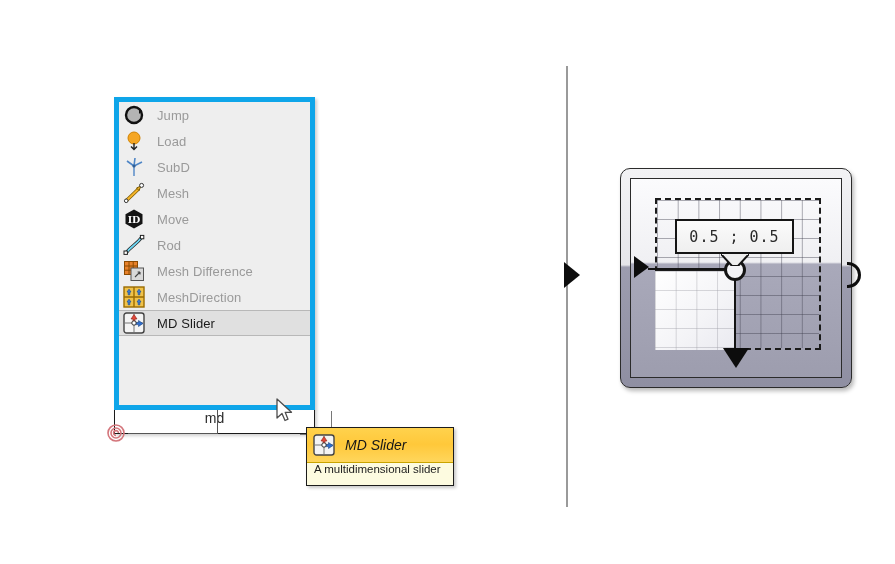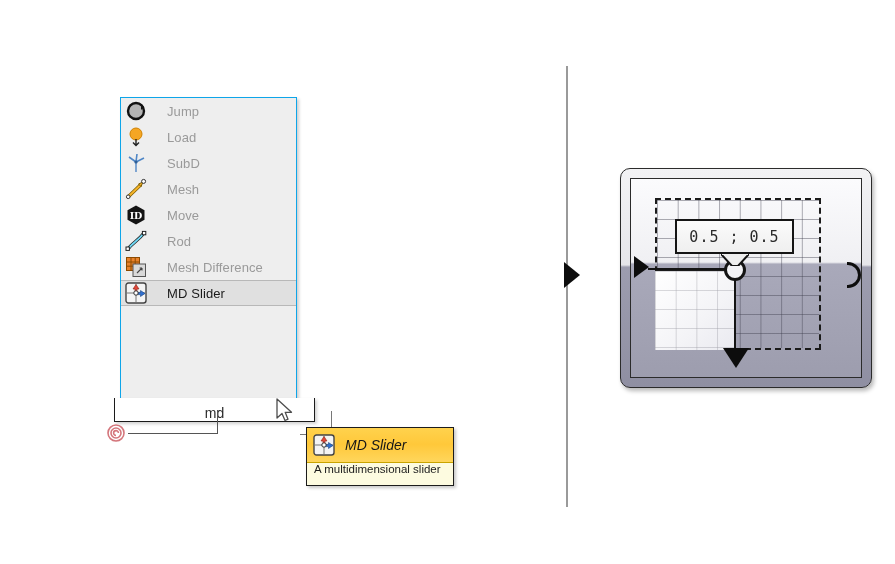--- a/index.html
+++ b/index.html
@@ -6,57 +6,57 @@
   body{
     width:895px;height:564px;
     background:#ffffff;
     font-family:"Liberation Sans", sans-serif;
     overflow:hidden;
     position:relative;
   }
 
   
   #search-panel{
-    position:absolute;left:120px;top:97px;width:177px;height:313px;
+    position:absolute;left:114px;top:97px;width:201px;height:313px;
     background:#eeeeee;
-    border:1px solid #0ea5e9;
+    border:5px solid #0ea5e9;
     box-sizing:border-box;
     box-shadow:2px 2px 3px rgba(0,0,0,.20);
   }
   .result-list{position:absolute;left:0;top:0;width:100%;}
   .result-item{
     display:flex;align-items:center;
     height:26px;
     padding-left:4px;
     box-sizing:border-box;
   }
   .result-item.selected{
     background:#e0e0e0;
     border-top:1px solid #b8b8b8;
     border-bottom:1px solid #b8b8b8;
   }
   .ri-icon{
-    width:22px;height:22px;margin-right:20px;flex:0 0 22px;
+    width:22px;height:22px;margin-right:12px;flex:0 0 22px;
     position:relative;
   }
   .ri-icon svg{display:block;width:22px;height:22px;}
   .ri-label{
     font-size:13px;color:#9a9a9a;letter-spacing:.1px;
     white-space:nowrap;
   }
   .result-item.selected .ri-label{color:#1a1a1a;}
 
   
   #search-field{
-    position:absolute;left:114px;top:398px;width:201px;height:24px;
+    position:absolute;left:114px;top:410px;width:201px;height:24px;
     background:#ffffff;
     border:1px solid #1a1a1a;
     border-top:none;
     box-sizing:border-box;
-    display:flex;align-items:flex-end;justify-content:center;
+    display:flex;align-items:flex-start;justify-content:center;
     box-shadow:2px 2px 3px rgba(0,0,0,.18);
   }
   #search-field .txt{
     font-size:14px;color:#2a2a2a;
   }
 
   
   #spiral-icon{
     position:absolute;left:103px;top:420px;width:26px;height:26px;
   }
@@ -115,21 +115,21 @@
   }
   #wire-arrow{
     position:absolute;left:564px;top:262px;width:0;height:0;
     border-top:13px solid transparent;
     border-bottom:13px solid transparent;
     border-left:16px solid #0d0d0d;
   }
 
   
   #md-slider{
-    position:absolute;left:620px;top:168px;width:252px;height:220px;
+    position:absolute;left:620px;top:168px;width:208px;height:220px;padding-left:24px;
   }
   .gh-frame{
     position:absolute;inset:0;
     border-radius:10px;
     background:linear-gradient(180deg,#f2f2f4 0%,#e6e6ea 44%,#9d9daf 45%,#8f8fa2 100%);
     border:1.5px solid #2b2b2b;
     box-sizing:border-box;
     box-shadow:2px 3px 4px rgba(0,0,0,.28);
   }
   .gh-inner{
@@ -304,20 +304,35 @@
             <g stroke="#8c4a00" stroke-width="1">
               <path d="M6 1.5 L6 14.5 M10.2 1.5 L10.2 14.5 M1.5 6 L14.5 6 M1.5 10.2 L14.5 10.2"></path>
             </g>
             <rect x="8" y="8" width="12.5" height="12.5" fill="#d9d9d9" stroke="#555" stroke-width="1"></rect>
             <path d="M12 17 L17 12 M17 12 L14.6 12 M17 12 L17 14.4" stroke="#444" stroke-width="1.1" fill="none"></path>
           </svg>
       </span>
       <span class="ri-label">Mesh Difference</span>
     </div>
 
+    <div class="result-item">
+      <span class="ri-icon">
+        <svg viewBox="0 0 22 22">
+            <rect x="1" y="1" width="20" height="20" fill="#f0c24a" stroke="#9a6b00" stroke-width="1.4"></rect>
+            <path d="M11 1 L11 21 M1 11 L21 11" stroke="#9a6b00" stroke-width="1.4"></path>
+        <g fill="#3d7fd6" stroke="#1b4f9c" stroke-width=".7">
+          <polygon points="6,3.2 8,6 6.8,6 6.8,8.8 5.2,8.8 5.2,6 4,6"></polygon>
+          <polygon points="16,3.2 18,6 16.8,6 16.8,8.8 15.2,8.8 15.2,6 14,6"></polygon>
+          <polygon points="6,13.2 8,16 6.8,16 6.8,18.8 5.2,18.8 5.2,16 4,16"></polygon>
+          <polygon points="16,13.2 18,16 16.8,16 16.8,18.8 15.2,18.8 15.2,16 14,16"></polygon>
+        </g>
+          </svg>
+      </span>
+      <span class="ri-label">MeshDirection</span>
+    </div>
 
     <div class="result-item selected">
       <span class="ri-icon">
         <svg viewBox="0 0 22 22">
             <rect x="1" y="1" width="20" height="20" rx="2.5" fill="#f4f4f4" stroke="#444" stroke-width="1.4"></rect>
             <path d="M11 2 L11 20 M2 11 L20 11" stroke="#777" stroke-width="1"></path>
         <polygon points="11,2.5 14,7 12,7 12,11 10,11 10,7 8,7" fill="#e0483a" stroke="#8f1f14" stroke-width=".6"></polygon>
         <polygon points="20,11.5 15.5,14.5 15.5,12.6 11.5,12.6 11.5,10.4 15.5,10.4 15.5,8.5" fill="#2f6fd0" stroke="#17417f" stroke-width=".6"></polygon>
         <circle cx="11" cy="11" r="2.2" fill="#fff" stroke="#333" stroke-width="1"></circle>
           </svg>

